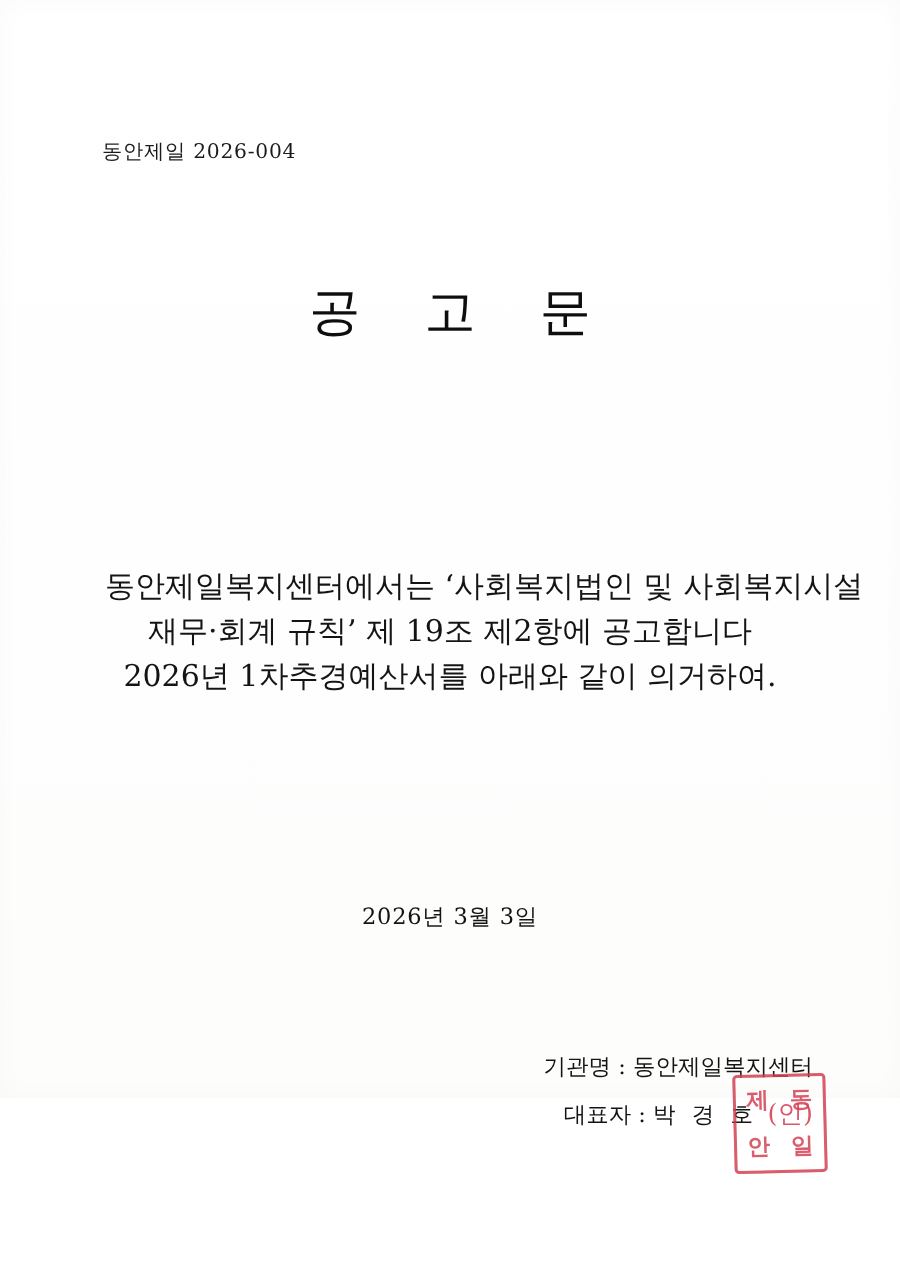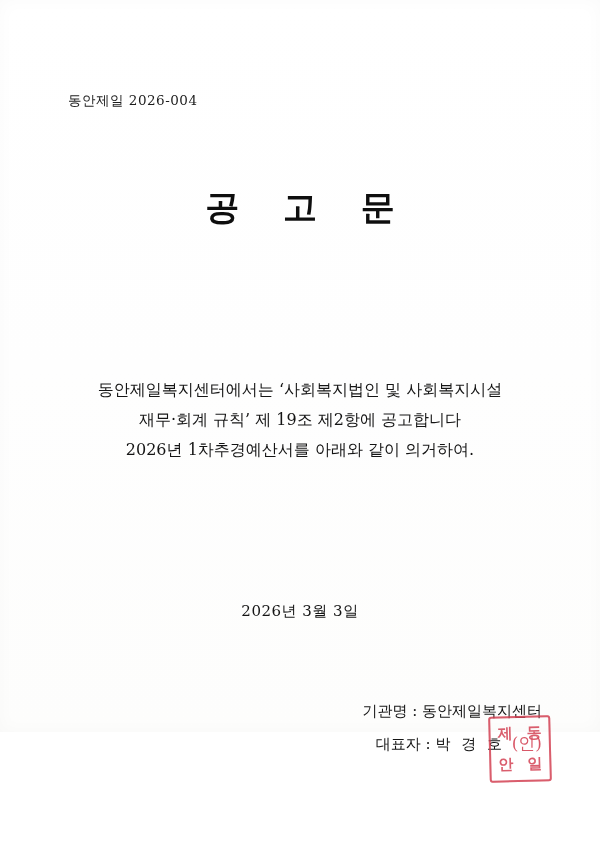--- a/index.html
+++ b/index.html
@@ -45,33 +45,33 @@
     white-space: nowrap;
   }
 
   .doc-title {
     position: absolute;
     left: 0;
     right: 0;
     top: 185px;
     text-align: center;
     font-size: 34px;
-    font-weight: bold;
+    font-weight: normal;
     letter-spacing: 16px;
     text-indent: 16px;
     color: #0e0e0e;
   }
 
   .body-block {
     position: absolute;
     left: 70px;
     right: 70px;
     top: 375px;
     text-align: center;
-    font-size: 16px;
+    font-size: 20px;
     line-height: 30px;
     color: #141414;
   }
   .body-line {
     white-space: nowrap;
     display: block;
   }
 
   .doc-date {
     position: absolute;

